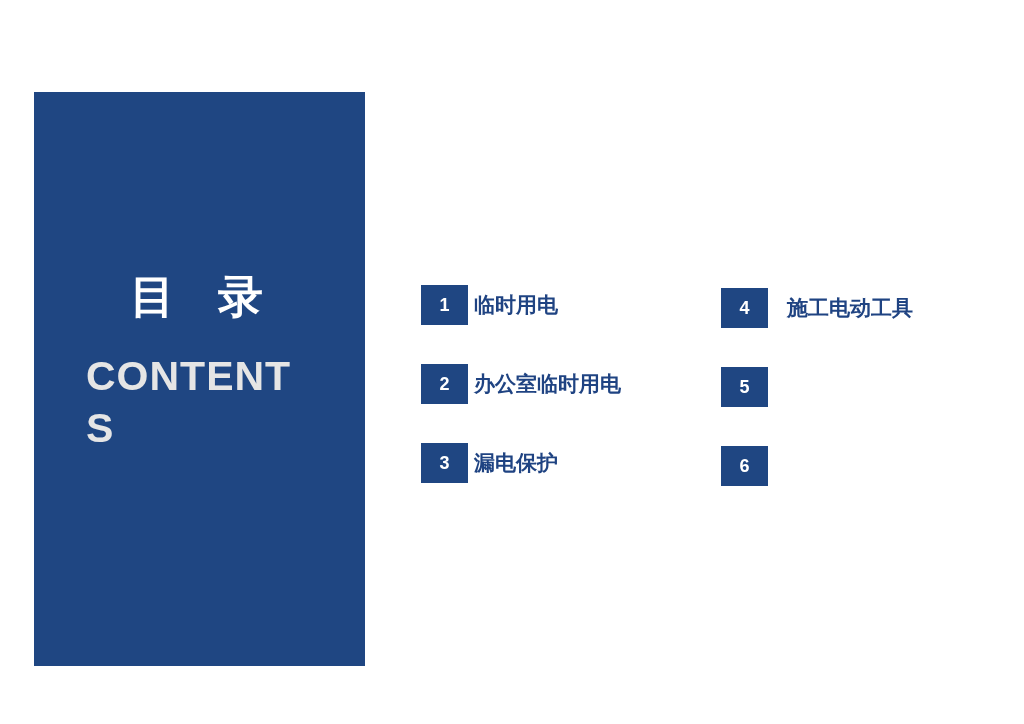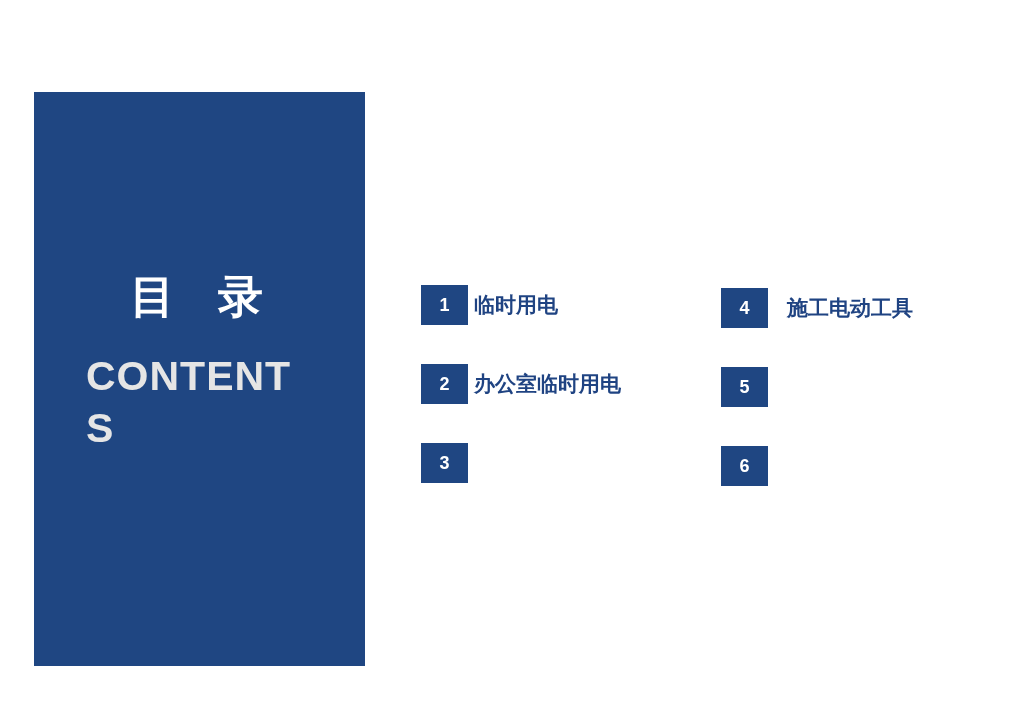--- a/index.html
+++ b/index.html
@@ -142,20 +142,21 @@
         <div class="toc-label">临时用电</div>
       </div>
 
       <div class="toc-item">
         <div class="toc-badge">2</div>
         <div class="toc-label">办公室临时用电</div>
       </div>
 
       <div class="toc-item">
         <div class="toc-badge">3</div>
+        <div class="toc-label">漏电保护</div>
       </div>
 
     </div>
 
     <div class="toc-col toc-col-right">
 
       <div class="toc-item">
         <div class="toc-badge">4</div>
         <div class="toc-label">施工电动工具</div>
       </div>

